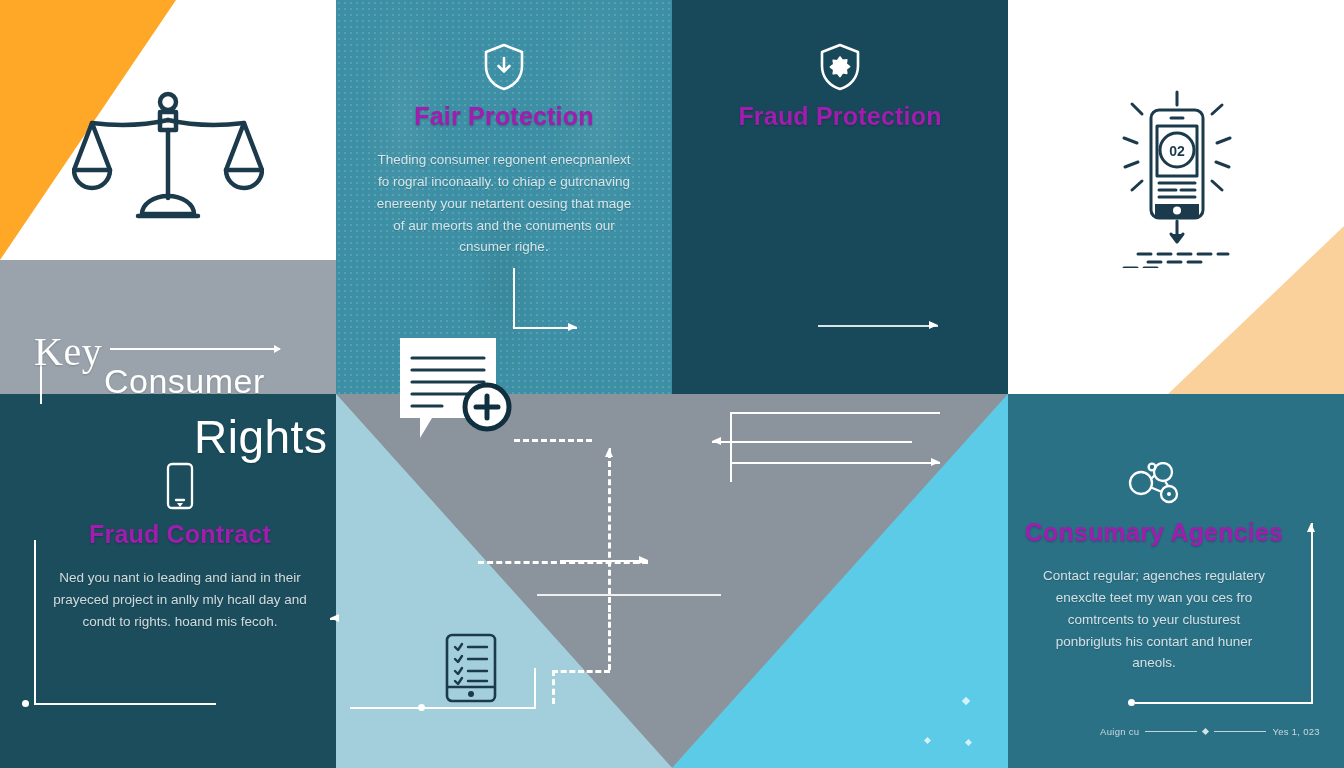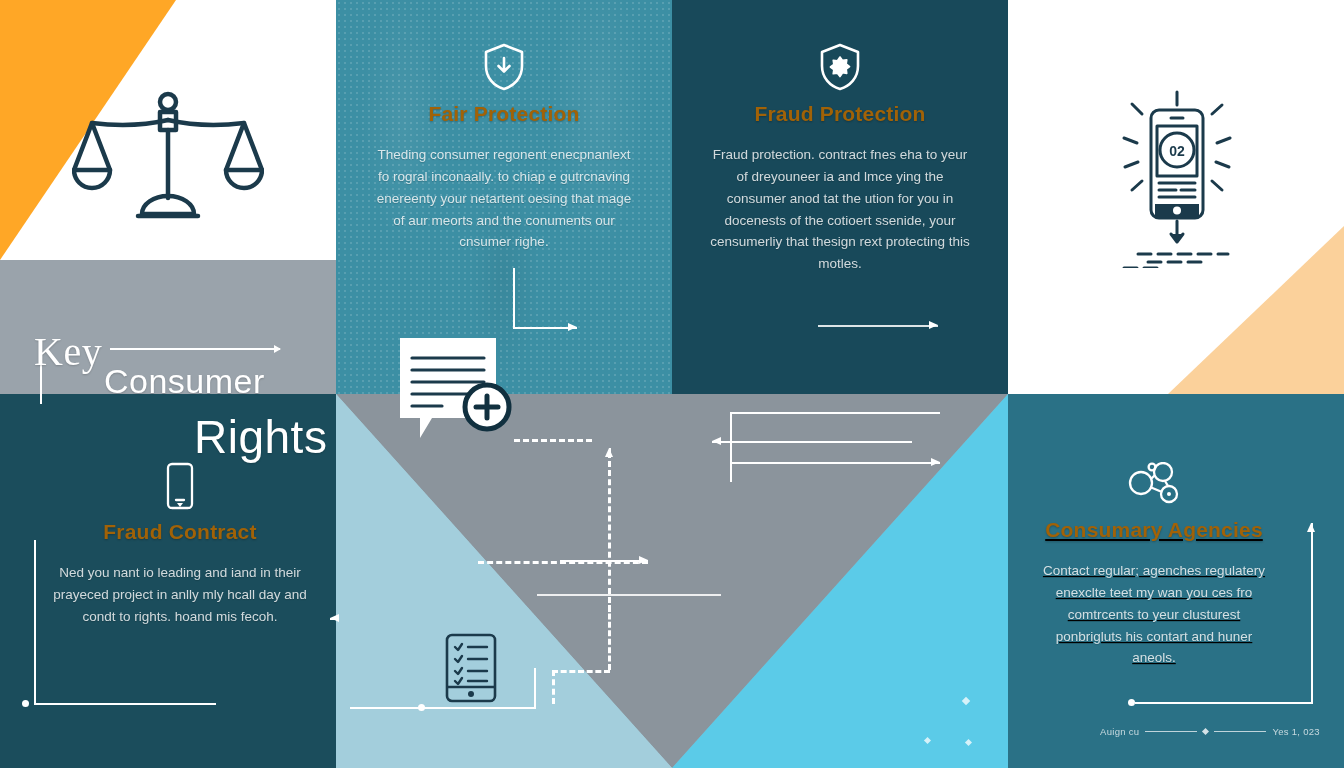--- a/index.html
+++ b/index.html
@@ -103,35 +103,35 @@
     border-bottom:4px solid transparent;
   }
   .title-vrule{
     position:absolute;left:40px;top:34px;width:2px;height:52px;background:#ffffff;
   }
 
   
   .card{position:absolute;z-index:15;text-align:center;}
   .card-icon{display:flex;justify-content:center;margin-bottom:10px;}
   .card-title{
-    color:#a16207;font-size:21px;font-weight:bold;
+    color:#a21caf;font-size:25px;font-weight:bold;
     margin:0 0 18px 0;letter-spacing:.2px;
     text-shadow:0 1px 2px rgba(0,0,0,.25);
   }
   .card-body{
     color:rgba(255,255,255,.80);
     font-size:13.5px;line-height:1.62;
     margin:0;padding:0 36px;
     text-shadow:0 1px 1px rgba(0,0,0,.18);
   }
 
   .c-fair{left:336px;top:42px;width:336px;}
   .c-fraudprot{left:672px;top:42px;width:336px;}
   .c-fraudcontract{left:12px;top:462px;width:336px;}
-  .c-agencies{left:1008px;top:462px;width:292px;text-decoration:underline;}
+  .c-agencies{left:1008px;top:462px;width:292px;}
 
   .c-fraudcontract .card-body,.c-agencies .card-body{padding:0 34px;}
 
   
   .ln{position:absolute;background:#ffffff;z-index:14;}
   .ln.dim{background:rgba(255,255,255,.85);}
 
   .arrow-r{position:absolute;z-index:14;}
   .arrow-r:after{
     content:"";position:absolute;right:0;top:-4px;
@@ -242,21 +242,20 @@
   <div class="ln arrow-r" style="left:513px;top:327px;width:64px;height:2px;"></div>
 
   <div class="card c-fraudprot">
     <div class="card-icon">
       <svg width="44" height="50" viewBox="0 0 44 50" fill="none" stroke="#ffffff" stroke-width="2.6" stroke-linecap="round" stroke-linejoin="round">
         <path d="M22 3 L40 10 V24 C40 36 32 44 22 47 C12 44 4 36 4 24 V10 Z"></path>
         <path d="M22 15 l2.6 3.4 4.2-.6-.6 4.2 3.4 2.6-3.4 2.6.6 4.2-4.2-.6L22 34.6 19.4 31.2l-4.2.6.6-4.2L12.4 25l3.4-2.6-.6-4.2 4.2.6Z" fill="#ffffff" stroke-width="1.6"></path>
       </svg>
     </div>
     <h2 class="card-title">Fraud Protection</h2>
-    <p class="card-body">Fraud protection. contract fnes eha to yeur of dreyouneer ia and lmce ying the consumer anod tat the ution for you in docenests of the cotioert ssenide, your censumerliy that thesign rext protecting this motles.</p>
   </div>
 
   <div class="ln arrow-r dim" style="left:818px;top:325px;width:120px;height:2px;"></div>
 
   <div style="position:absolute;left:1110px;top:88px;z-index:16;text-decoration:underline;">
     <svg width="132" height="180" viewBox="0 0 132 180" fill="none" stroke="#1B3A4B" stroke-width="3" stroke-linecap="round" stroke-linejoin="round">
 
       <rect x="41" y="22" width="52" height="108" rx="8"></rect>
       <rect x="47" y="38" width="40" height="50"></rect>
       <line x1="61" y1="30" x2="73" y2="30"></line>

